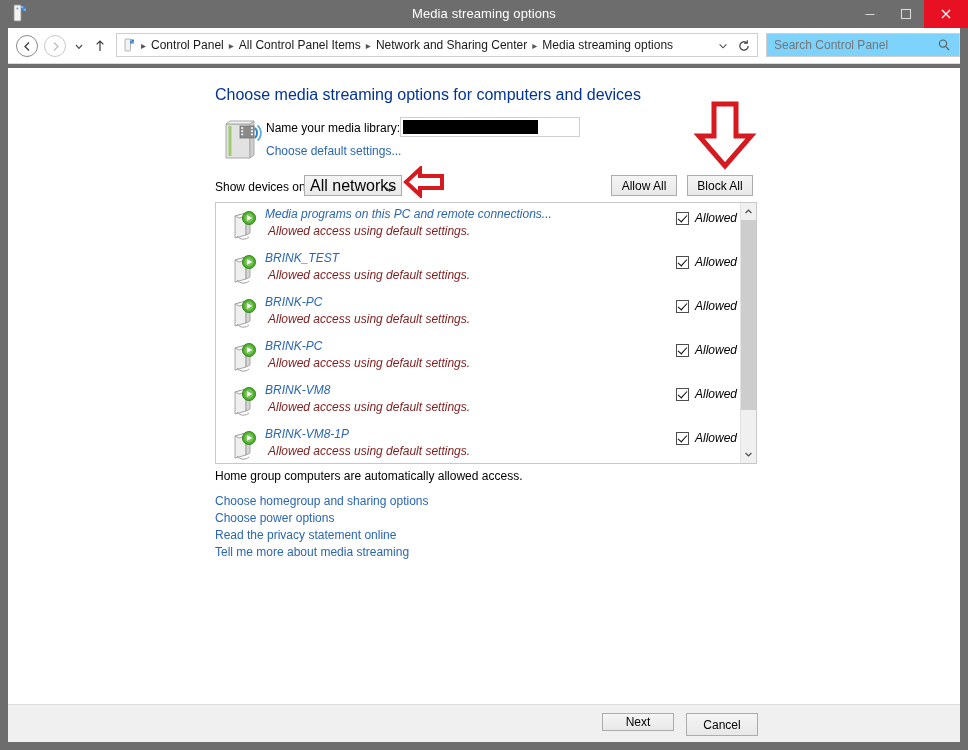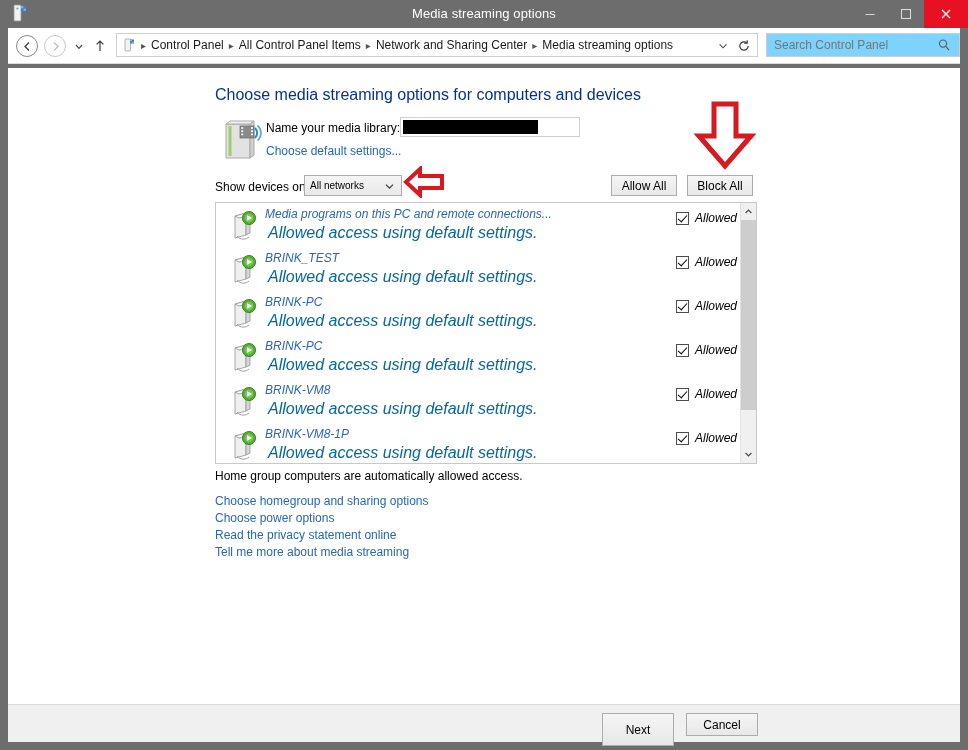--- a/index.html
+++ b/index.html
@@ -210,21 +210,21 @@
   }
   .net-select {
     position: absolute;
     left: 296px; top: 107px;
     width: 98px; height: 21px;
     border: 1px solid #acacac;
     background: linear-gradient(to bottom, #f5f5f5 0%, #e9e9e9 100%);
     box-sizing: border-box;
     display: flex;
     align-items: center;
-    font-size: 10px;
+    font-size: 16px;
     padding-left: 5px;
     cursor: pointer;
   }
   .net-select .caret {
     position: absolute;
     right: 6px; top: 5px;
   }
   .btn {
     position: absolute;
     height: 21px;
@@ -272,22 +272,22 @@
     position: absolute;
     left: 49px; top: 4px;
     font-size: 12px;
     color: #2a66b5;
     cursor: pointer;
     white-space: nowrap;
   }
   .dev-status {
     position: absolute;
     left: 52px; top: 21px;
-    font-size: 16px;
-    color: #0369a1;
+    font-size: 12px;
+    color: #7f1d1d;
     white-space: nowrap;
   }
   .dev-check {
     position: absolute;
     right: 4px; top: 8px;
     display: flex;
     align-items: center;
     gap: 6px;
     cursor: pointer;
   }
@@ -363,21 +363,21 @@
     left: 8px; top: 704px;
     width: 952px;
     height: 38px;
     background: #f0f0f0;
     border-top: 1px solid #dcdcdc;
     box-sizing: border-box;
   }
   .btn-next {
     position: absolute;
     left: 594px; top: 8px;
-    width: 72px; height: 33px;
+    width: 72px; height: 18px;
   }
   .btn-cancel {
     position: absolute;
     left: 678px; top: 8px;
     width: 72px; height: 23px;
   }
 
   
   .anno { position: absolute; }
   .anno-down { left: 692px; top: 101px; }

